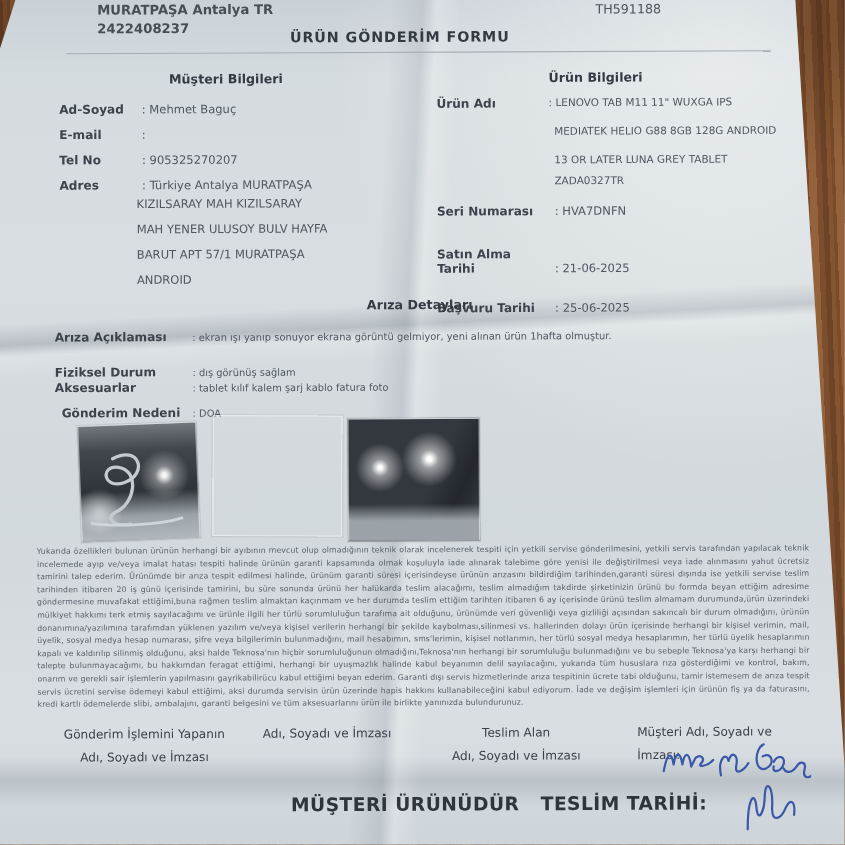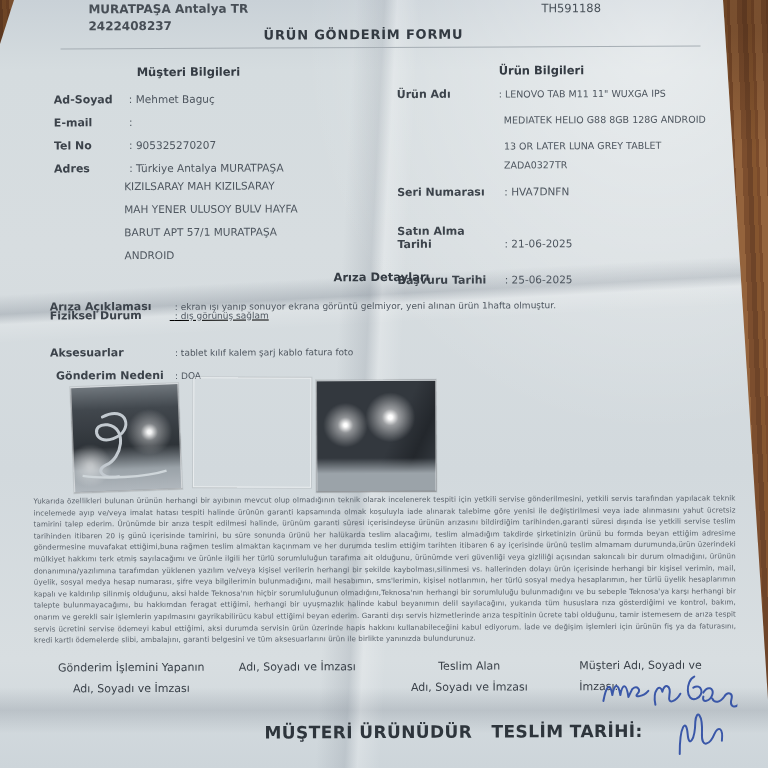--- a/index.html
+++ b/index.html
@@ -43,21 +43,21 @@
 
 <div class="paper">
  <div class="content">
 
   <div class="abs" style="left:90px;top:1px;font-size:12px;font-weight:bold;color:#474e56;">MURATPAŞA Antalya TR</div>
   <div class="abs" style="left:90px;top:18px;font-size:12px;font-weight:bold;color:#474e56;">2422408237</div>
   <div class="abs" style="left:543px;top:2px;font-size:11.5px;color:#4a525a;">TH591188</div>
   <div class="abs" style="left:0;width:730px;top:27px;text-align:center;font-size:13px;font-weight:bold;color:#333a42;letter-spacing:.8px;">ÜRÜN GÖNDERİM FORMU</div>
   <div class="abs rule" style="left:62px;top:47px;width:640px;"></div>
 
-  <div class="abs sec-h" style="left:107px;top:64px;padding-left:31px;">Müşteri Bilgileri</div>
+  <div class="abs sec-h" style="left:124px;top:64px;padding-left:31px;">Müşteri Bilgileri</div>
 
   <div class="abs row" style="left:55px;top:87px;">
     <span class="lbl" style="width:70px;">Ad-Soyad</span>
     <span class="val">: Mehmet Baguç</span>
   </div>
   <div class="abs row" style="left:55px;top:110px;">
     <span class="lbl" style="width:70px;">E-mail</span>
     <span class="val">:</span>
   </div>
   <div class="abs row" style="left:55px;top:133px;">
@@ -91,21 +91,21 @@
   <div class="abs row" style="left:398px;top:247px;">
     <span class="lbl" style="width:102px;margin-top:27px;">Başvuru Tarihi</span>
     <span class="val">: 25-06-2025</span>
   </div>
 
   <div class="abs sec-h" style="left:0;width:764px;top:270px;text-align:center;">Arıza Detayları</div>
   <div class="abs row" style="left:50px;top:294px;">
     <span class="lbl" style="width:120px;">Arıza Açıklaması</span>
     <span class="val" style="font-size:9px;">: ekran ışı yanıp sonuyor ekrana görüntü gelmiyor, yeni alınan ürün 1hafta olmuştur.</span>
   </div>
-  <div class="abs row" style="left:50px;top:303px;text-decoration:underline;">
+  <div class="abs row" style="left:50px;top:326px;">
     <span class="lbl" style="width:120px;">Fiziksel Durum</span>
     <span class="val" style="font-size:9px;">: dış görünüş sağlam</span>
   </div>
   <div class="abs row" style="left:50px;top:340px;">
     <span class="lbl" style="width:120px;">Aksesuarlar</span>
     <span class="val" style="font-size:9px;">: tablet kılıf kalem şarj kablo fatura foto</span>
   </div>
   <div class="abs row" style="left:50px;top:363px;text-align:center;">
     <span class="lbl" style="width:120px;">Gönderim Nedeni</span>
     <span class="val" style="font-size:9px;">: DOA</span>

